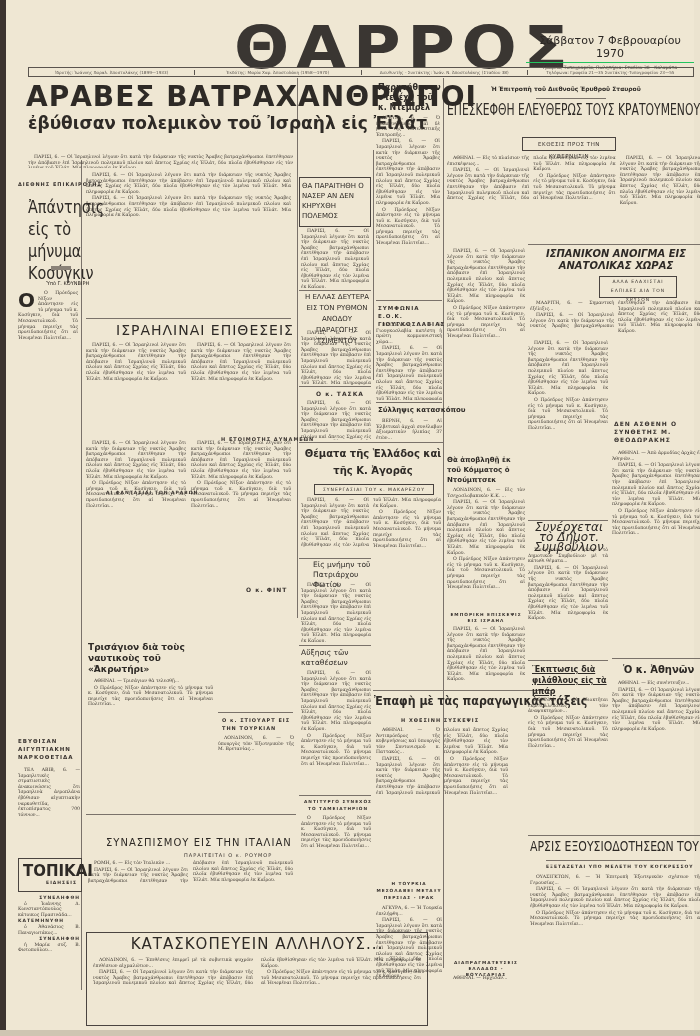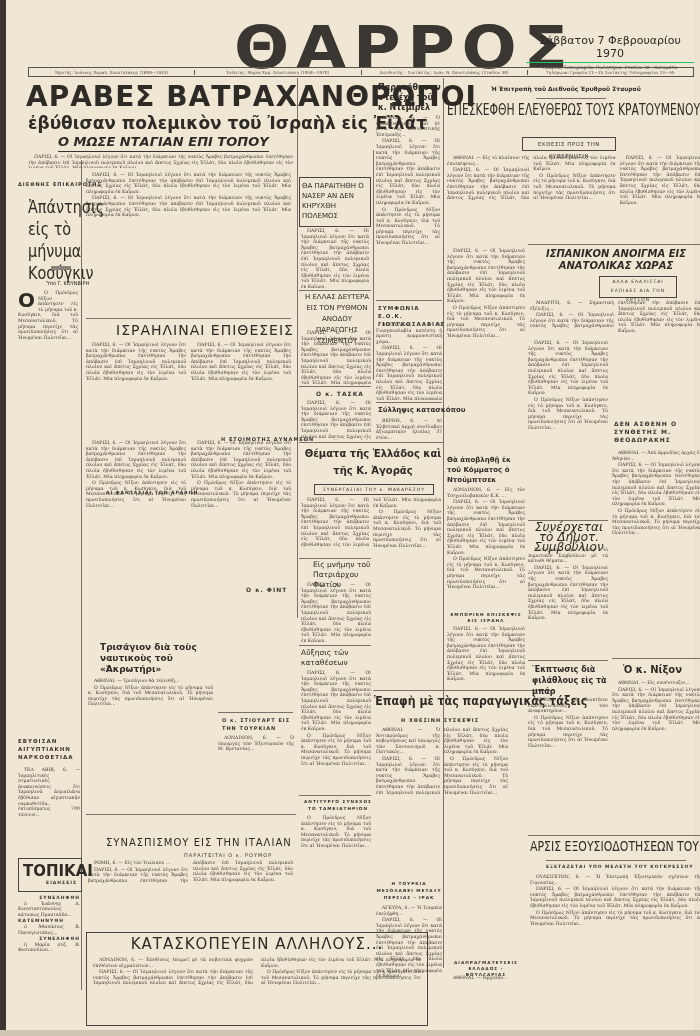--- a/index.html
+++ b/index.html
@@ -46,21 +46,20 @@
     <span>Τηλέφωνα: Γραφεῖα 21—35 Συντάκτης-Τυπογραφεῖον 23—55</span>
   </div>
 
   <div class="vrule" style="left:291px;top:78px;height:540px;"></div>
   <div class="vrule" style="left:437px;top:78px;height:890px;"></div>
   <div class="vrule" style="left:367px;top:150px;height:230px;"></div>
   <div class="vrule" style="left:75px;top:160px;height:830px;"></div>
 
   <div class="abs h-big" style="left:20px;top:80px;font-size:28px;letter-spacing:1px;">ΑΡΑΒΕΣ ΒΑΤΡΑΧΑΝΘΡΩΠΟΙ</div>
   <div class="abs h-big" style="left:22px;top:113px;font-size:17px;">ἐβύθισαν πολεμικὸν τοῦ Ἰσραὴλ εἰς Ἐϊλάτ</div>
-  <div class="abs h-big" style="left:52px;top:134px;font-size:13px;font-style:italic;border-bottom:1px solid #3a3430;padding-bottom:2px;">Ο ΜΩΣΕ ΝΤΑΓΙΑΝ ΕΠΙ ΤΟΠΟΥ</div>
   <div class="abs txt" style="left:22px;top:154px;width:265px;height:14px;">
       <p>ΠΑΡΙΣΙ, 6. — Οἱ Ἰσραηλινοὶ λέγουν ὅτι κατὰ τὴν διάρκειαν τῆς νυκτὸς Ἄραβες βατραχάνθρωποι ἐπετέθησαν τὴν ἀπόβασιν ἐπὶ Ἰσραηλινοῦ πολεμικοῦ πλοίου καὶ ἄπετος Σχρίας εἰς Ἐϊλάτ, δύο πλοῖα ἐβυθίσθησαν εἰς τὸν λιμένα τοῦ Ἐϊλάτ. Μία πληροφορία ἐκ Καΐρου.</p>
     </div>
 
   <div class="abs small-cap" style="left:12px;top:181px;font-size:5px;">ΔΙΕΘΝΗΣ ΕΠΙΚΑΙΡΟΤΗΣ</div>
   <div class="abs h-cond" style="left:22px;top:196px;width:60px;font-size:18px;line-height:22px;white-space:normal;transform:scaleX(.8);">Ἀπάντησις εἰς τὸ μήνυμα Κοσύγκιν</div>
   <div class="abs" style="left:45px;top:266px;width:20px;height:4px;background:#8a8278;"></div>
   <div class="abs" style="left:40px;top:280px;font-size:5px;font-family:'DejaVu Sans',sans-serif;">Ὑπὸ Γ. ΚΟΥΝΒΙΡΗ</div>
   <div class="abs txt" style="left:12px;top:290px;width:60px;height:420px;">
     <span class="dropcap">O</span>
@@ -98,21 +97,21 @@
   <div class="abs small-cap" style="left:215px;top:436px;font-size:5px;">Η ΕΤΟΙΜΟΤΗΣ ΔΥΝΑΜΕΩΝ</div>
   <div class="abs small-cap" style="left:100px;top:490px;font-size:4.5px;">ΑΙ ΦΑΝΤΑΣΙΑΙ ΤΩΝ ΑΡΑΒΩΝ</div>
   <div class="abs small-cap" style="left:240px;top:586px;font-size:6px;">Ο κ. ΦΙΝΤ</div>
   <div class="abs txt" style="left:80px;top:440px;width:205px;height:200px;columns:2;column-gap:5px;">
       <p>ΠΑΡΙΣΙ, 6. — Οἱ Ἰσραηλινοὶ λέγουν ὅτι κατὰ τὴν διάρκειαν τῆς νυκτὸς Ἄραβες βατραχάνθρωποι ἐπετέθησαν τὴν ἀπόβασιν ἐπὶ Ἰσραηλινοῦ πολεμικοῦ πλοίου καὶ ἄπετος Σχρίας εἰς Ἐϊλάτ, δύο πλοῖα ἐβυθίσθησαν εἰς τὸν λιμένα τοῦ Ἐϊλάτ. Μία πληροφορία ἐκ Καΐρου.</p>
       <p>Ο Πρόεδρος Νίξον ἀπάντησεν εἰς τὸ μήνυμα τοῦ κ. Κοσύγκιν, διὰ τοῦ Μεσανατολικοῦ. Τὸ μήνυμα περιείχε τὰς προειδοποιήσεις ὅτι αἱ Ἡνωμέναι Πολιτεῖαι...</p>
       <p>ΠΑΡΙΣΙ, 6. — Οἱ Ἰσραηλινοὶ λέγουν ὅτι κατὰ τὴν διάρκειαν τῆς νυκτὸς Ἄραβες βατραχάνθρωποι ἐπετέθησαν τὴν ἀπόβασιν ἐπὶ Ἰσραηλινοῦ πολεμικοῦ πλοίου καὶ ἄπετος Σχρίας εἰς Ἐϊλάτ, δύο πλοῖα ἐβυθίσθησαν εἰς τὸν λιμένα τοῦ Ἐϊλάτ. Μία πληροφορία ἐκ Καΐρου.</p>
       <p>Ο Πρόεδρος Νίξον ἀπάντησεν εἰς τὸ μήνυμα τοῦ κ. Κοσύγκιν, διὰ τοῦ Μεσανατολικοῦ. Τὸ μήνυμα περιείχε τὰς προειδοποιήσεις ὅτι αἱ Ἡνωμέναι Πολιτεῖαι...</p>
     </div>
 
-  <div class="abs h-big" style="left:82px;top:642px;width:130px;font-size:9px;line-height:11px;white-space:normal;margin-left:12px;">Τρισάγιον διὰ τοὺς ναυτικοὺς τοῦ «Ἀκρωτήρι»</div>
+  <div class="abs h-big" style="left:82px;top:642px;width:130px;font-size:9px;line-height:11px;white-space:normal;">Τρισάγιον διὰ τοὺς ναυτικοὺς τοῦ «Ἀκρωτήρι»</div>
   <div class="abs txt" style="left:82px;top:678px;width:125px;height:135px;">
       <p>ΑΘΗΝΑΙ. — Τρισάγιον θὰ τελεσθῇ...</p>
       <p>Ο Πρόεδρος Νίξον ἀπάντησεν εἰς τὸ μήνυμα τοῦ κ. Κοσύγκιν, διὰ τοῦ Μεσανατολικοῦ. Τὸ μήνυμα περιείχε τὰς προειδοποιήσεις ὅτι αἱ Ἡνωμέναι Πολιτεῖαι...</p>
     </div>
 
   <div class="hrule" style="left:212px;top:712px;width:75px;"></div>
   <div class="abs small-cap" style="left:216px;top:716px;width:70px;line-height:8px;white-space:normal;font-size:5px;">Ο κ. ΣΤΙΟΥΑΡΤ ΕΙΣ ΤΗΝ ΤΟΥΡΚΙΑΝ</div>
   <div class="abs txt" style="left:212px;top:735px;width:76px;height:75px;">
       <p>ΛΟΝΔΙΝΟΝ, 6. — Ὁ ὑπουργὸς τῶν Ἐξωτερικῶν τῆς Μ. Βρετανίας...</p>
     </div>
@@ -256,35 +255,35 @@
       <p>Ο Πρόεδρος Νίξον ἀπάντησεν εἰς τὸ μήνυμα τοῦ κ. Κοσύγκιν, διὰ τοῦ Μεσανατολικοῦ. Τὸ μήνυμα περιείχε τὰς προειδοποιήσεις ὅτι αἱ Ἡνωμέναι Πολιτεῖαι...</p>
     </div>
   <div class="hrule" style="left:522px;top:520px;width:80px;"></div>
   <div class="abs h-cond" style="left:524px;top:522px;width:78px;font-size:12px;line-height:10px;white-space:normal;text-align:center;font-style:italic;">Συνέρχεται τὸ Δημοτ. Συμβούλιον</div>
   <div class="abs txt" style="left:522px;top:547px;width:80px;height:80px;">
       <p>Συνέρχεται τὴν Τρίτην τὸ Δημοτικὸν Συμβούλιον μὲ τὰ κάτωθι θέματα...</p>
       <p>ΠΑΡΙΣΙ, 6. — Οἱ Ἰσραηλινοὶ λέγουν ὅτι κατὰ τὴν διάρκειαν τῆς νυκτὸς Ἄραβες βατραχάνθρωποι ἐπετέθησαν τὴν ἀπόβασιν ἐπὶ Ἰσραηλινοῦ πολεμικοῦ πλοίου καὶ ἄπετος Σχρίας εἰς Ἐϊλάτ, δύο πλοῖα ἐβυθίσθησαν εἰς τὸν λιμένα τοῦ Ἐϊλάτ. Μία πληροφορία ἐκ Καΐρου.</p>
     </div>
 
   <div class="hrule" style="left:522px;top:660px;width:80px;"></div>
-  <div class="abs h-big" style="left:526px;top:664px;width:76px;font-size:8px;line-height:11px;white-space:normal;">Ἔκπτωσις διὰ φιλάθλους εἰς τὰ μπάρ</div>
+  <div class="abs h-big" style="left:526px;top:664px;width:76px;font-size:8px;line-height:11px;white-space:normal;text-decoration:underline;">Ἔκπτωσις διὰ φιλάθλους εἰς τὰ μπάρ</div>
   <div class="abs txt" style="left:522px;top:697px;width:80px;height:90px;">
       <p>ΑΘΗΝΑΙ. — Οἱ ἰδιοκτῆται ἐκμεταλλεύσεως τῶν ἀναψυκτηρίων...</p>
       <p>Ο Πρόεδρος Νίξον ἀπάντησεν εἰς τὸ μήνυμα τοῦ κ. Κοσύγκιν, διὰ τοῦ Μεσανατολικοῦ. Τὸ μήνυμα περιείχε τὰς προειδοποιήσεις ὅτι αἱ Ἡνωμέναι Πολιτεῖαι...</p>
     </div>
 
   <div class="abs small-cap" style="left:608px;top:420px;width:88px;line-height:8px;white-space:normal;font-size:6px;">ΔΕΝ ΑΣΘΕΝΗ Ο ΣΥΝΘΕΤΗΣ Μ. ΘΕΟΔΩΡΑΚΗΣ</div>
   <div class="abs txt" style="left:606px;top:450px;width:90px;height:160px;">
       <p>ΑΘΗΝΑΙ. — Ἀπὸ ἁρμοδίας ἀρχὰς ἐξ Ἀθηνῶν...</p>
       <p>ΠΑΡΙΣΙ, 6. — Οἱ Ἰσραηλινοὶ λέγουν ὅτι κατὰ τὴν διάρκειαν τῆς νυκτὸς Ἄραβες βατραχάνθρωποι ἐπετέθησαν τὴν ἀπόβασιν ἐπὶ Ἰσραηλινοῦ πολεμικοῦ πλοίου καὶ ἄπετος Σχρίας εἰς Ἐϊλάτ, δύο πλοῖα ἐβυθίσθησαν εἰς τὸν λιμένα τοῦ Ἐϊλάτ. Μία πληροφορία ἐκ Καΐρου.</p>
       <p>Ο Πρόεδρος Νίξον ἀπάντησεν εἰς τὸ μήνυμα τοῦ κ. Κοσύγκιν, διὰ τοῦ Μεσανατολικοῦ. Τὸ μήνυμα περιείχε τὰς προειδοποιήσεις ὅτι αἱ Ἡνωμέναι Πολιτεῖαι...</p>
     </div>
 
   <div class="hrule" style="left:606px;top:658px;width:90px;"></div>
-  <div class="abs h-big" style="left:617px;top:664px;font-size:10px;">Ὁ κ. Νίξον</div>
+  <div class="abs h-big" style="left:617px;top:664px;font-size:10px;">Ὁ κ. Ἀθηνῶν</div>
   <div class="abs txt" style="left:606px;top:680px;width:90px;height:100px;">
       <p>ΑΘΗΝΑΙ. — Εἰς συνέντευξιν...</p>
       <p>ΠΑΡΙΣΙ, 6. — Οἱ Ἰσραηλινοὶ λέγουν ὅτι κατὰ τὴν διάρκειαν τῆς νυκτὸς Ἄραβες βατραχάνθρωποι ἐπετέθησαν τὴν ἀπόβασιν ἐπὶ Ἰσραηλινοῦ πολεμικοῦ πλοίου καὶ ἄπετος Σχρίας εἰς Ἐϊλάτ, δύο πλοῖα ἐβυθίσθησαν εἰς τὸν λιμένα τοῦ Ἐϊλάτ. Μία πληροφορία ἐκ Καΐρου.</p>
     </div>
 
   <div class="hrule" style="left:522px;top:835px;width:174px;"></div>
   <div class="abs h-cond" style="left:524px;top:838px;font-size:14px;transform:scaleX(.78);">ΑΡΣΙΣ ΕΞΟΥΣΙΟΔΟΤΗΣΕΩΝ ΤΟΥ κ. ΝΙΞΟΝ</div>
   <div class="hrule" style="left:540px;top:860px;width:140px;"></div>
   <div class="abs small-cap" style="left:540px;top:864px;font-size:4.5px;">ΕΞΕΤΑΖΕΤΑΙ ΥΠΟ ΜΕΛΕΤΗ ΤΟΥ ΚΟΓΚΡΕΣΣΟΥ</div>
   <div class="abs txt" style="left:524px;top:874px;width:172px;height:150px;">

